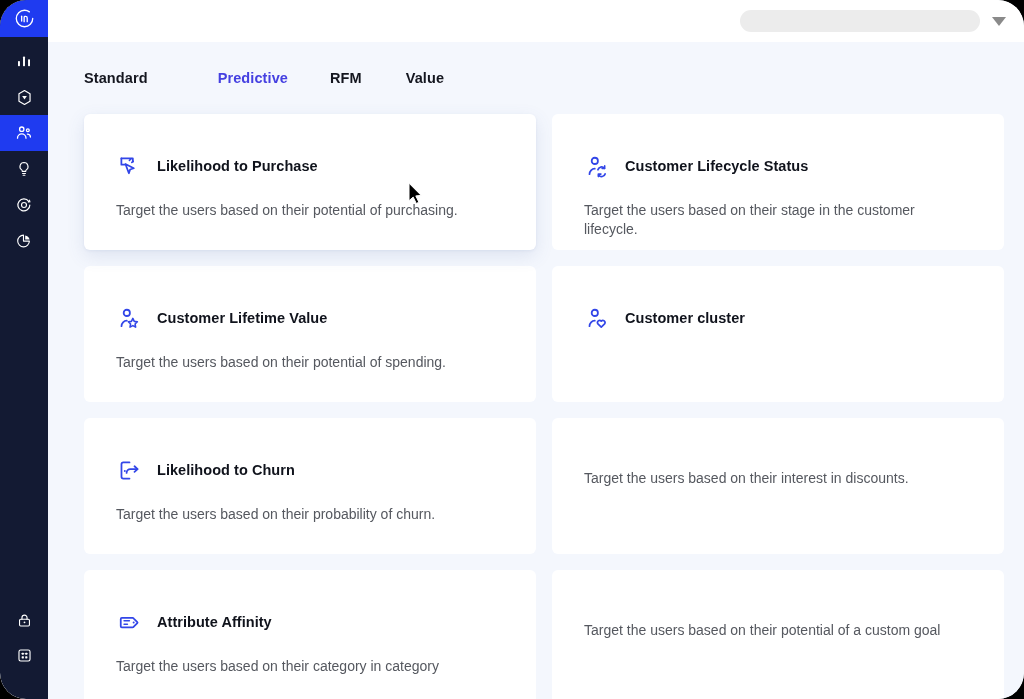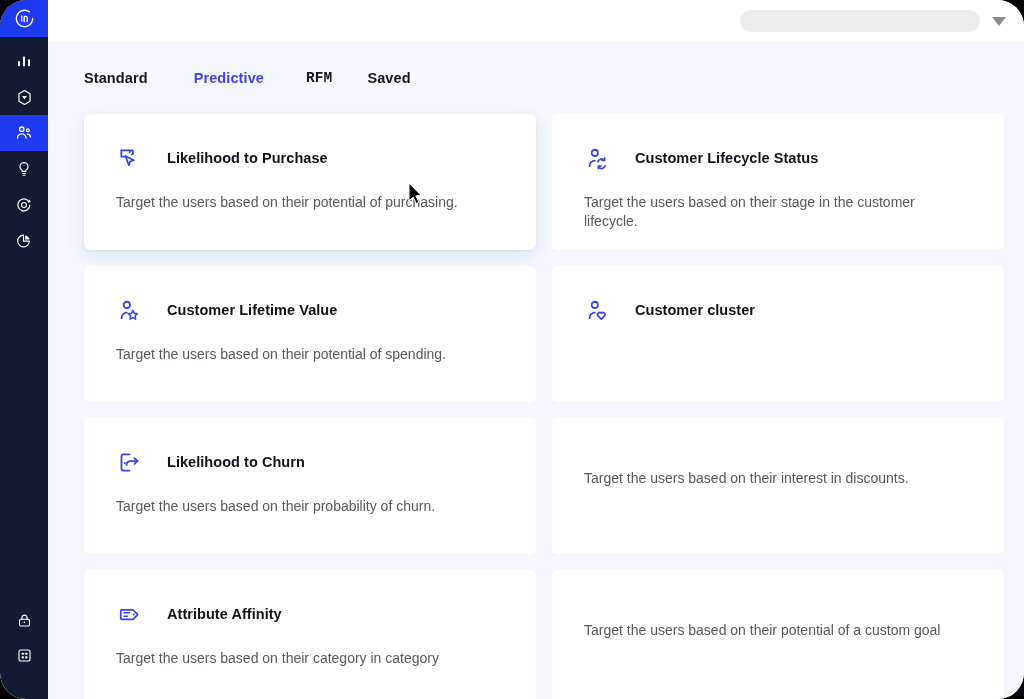--- a/index.html
+++ b/index.html
@@ -115,23 +115,23 @@
   }
   .tab {
     font-size: 14.5px;
     font-weight: 600;
     color: #14161f;
     letter-spacing: .1px;
     margin-right: 46px;
     cursor: pointer;
     white-space: nowrap;
   }
-  .tab.active { color: #4540e1; }
+  .tab.active { color: #4540e1; margin-left: 24px; }
   .tab:nth-child(2) { margin-right: 42px; }
-  .tab:nth-child(3) { margin-right: 35px; font-family: Liberation Mono, monospace; }
+  .tab:nth-child(3) { margin-right: 44px; }
 
   .grid {
     display: grid;
     grid-template-columns: 452px 452px;
     column-gap: 16px;
     row-gap: 16px;
     padding: 0 36px;
   }
 
   .card {
@@ -143,22 +143,23 @@
     cursor: pointer;
   }
   .card.hovered {
     box-shadow: 0 6px 18px rgba(80,100,160,0.13), 0 1px 3px rgba(80,100,160,0.08);
     z-index: 2;
   }
 
   .card-head {
     display: flex;
     align-items: center;
-    gap: 24px;
+    gap: 14px;
     height: 28px;
+    margin-top: 8px;
   }
   .card-icon {
     width: 27px;
     height: 27px;
     flex: 0 0 27px;
     display: flex;
     align-items: center;
     justify-content: center;
     color: #3246e8;
   }
@@ -276,21 +277,21 @@
       <div class="skeleton-pill"></div>
       <div class="caret"></div>
     </header>
 
     <main class="main">
 
       <div class="tabs">
         <div class="tab">Standard</div>
         <div class="tab active">Predictive</div>
         <div class="tab">RFM</div>
-        <div class="tab">Saved</div>
+        <div class="tab">Value</div>
       </div>
 
       <div class="grid">
 
         <div class="card hovered">
           <div class="card-head">
             <span class="card-icon">
               <svg width="25" height="25" viewBox="0 0 24 24" fill="none">
                 <path d="M4.2 4.2h11v3.2" stroke="currentColor" stroke-width="1.7" stroke-linecap="round" stroke-linejoin="round"></path>
                 <path d="M4.2 4.2v6.1h3.1" stroke="currentColor" stroke-width="1.7" stroke-linecap="round" stroke-linejoin="round"></path>

